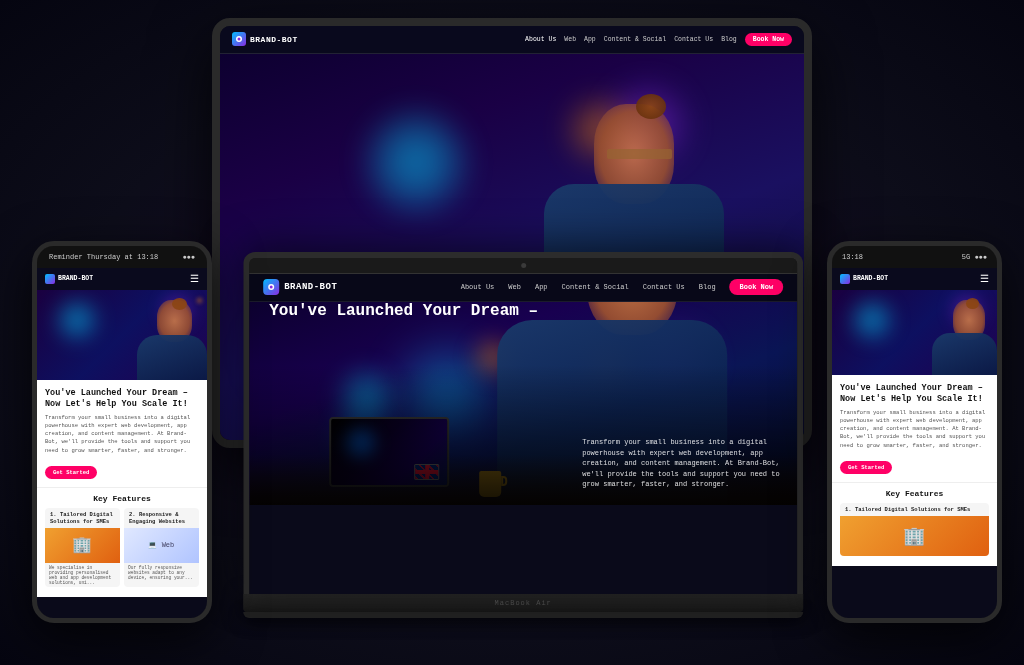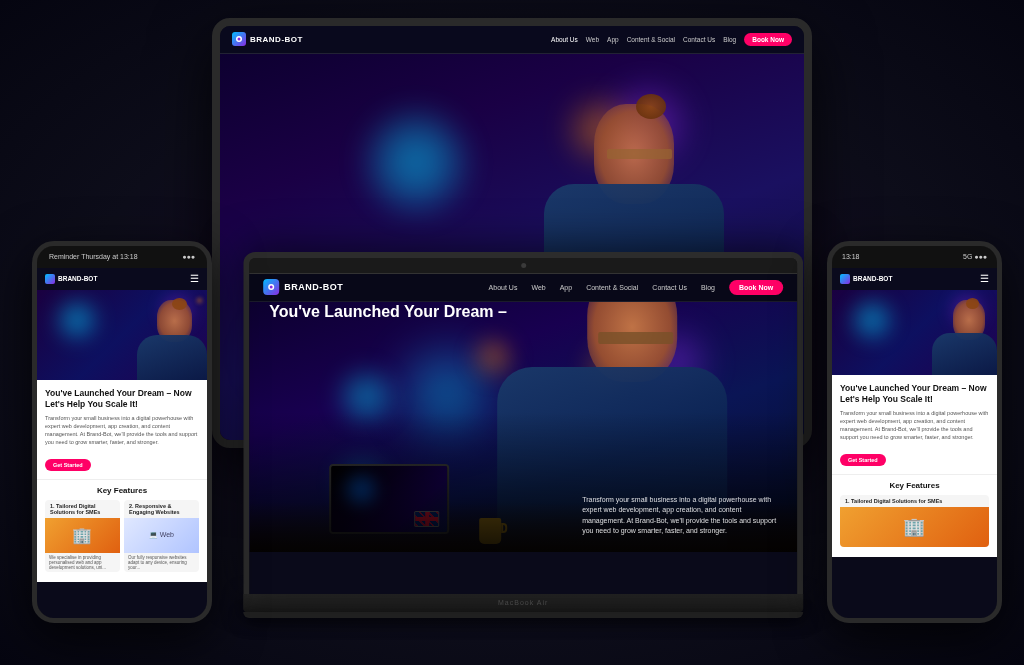--- a/index.html
+++ b/index.html
@@ -14,20 +14,21 @@
       overflow: hidden;
     }
 
     .scene {
       position: relative;
       width: 1000px;
       height: 630px;
       display: flex;
       align-items: center;
       justify-content: center;
+      font-family: Liberation Mono, monospace;
     }
 
     
     .device-tablet-large {
       position: absolute;
       top: 0;
       left: 50%;
       transform: translateX(-50%);
       width: 600px;
       height: 430px;
@@ -466,21 +467,21 @@
       background: #ff0066;
       color: #fff;
       font-size: 7px;
       font-weight: 600;
       padding: 4px 10px;
       border-radius: 12px;
     }
 
     .mac-hero {
       position: relative;
-      height: 250px;
+      height: 203px;
       background: linear-gradient(160deg, #0d0030 0%, #180050 30%, #0a1555 60%, #060d2a 100%);
       overflow: hidden;
     }
 
     .mac-glow1 {
       position: absolute;
       width: 120px;
       height: 120px;
       background: radial-gradient(circle, #00d4ff 0%, transparent 70%);
       top: 30px;

